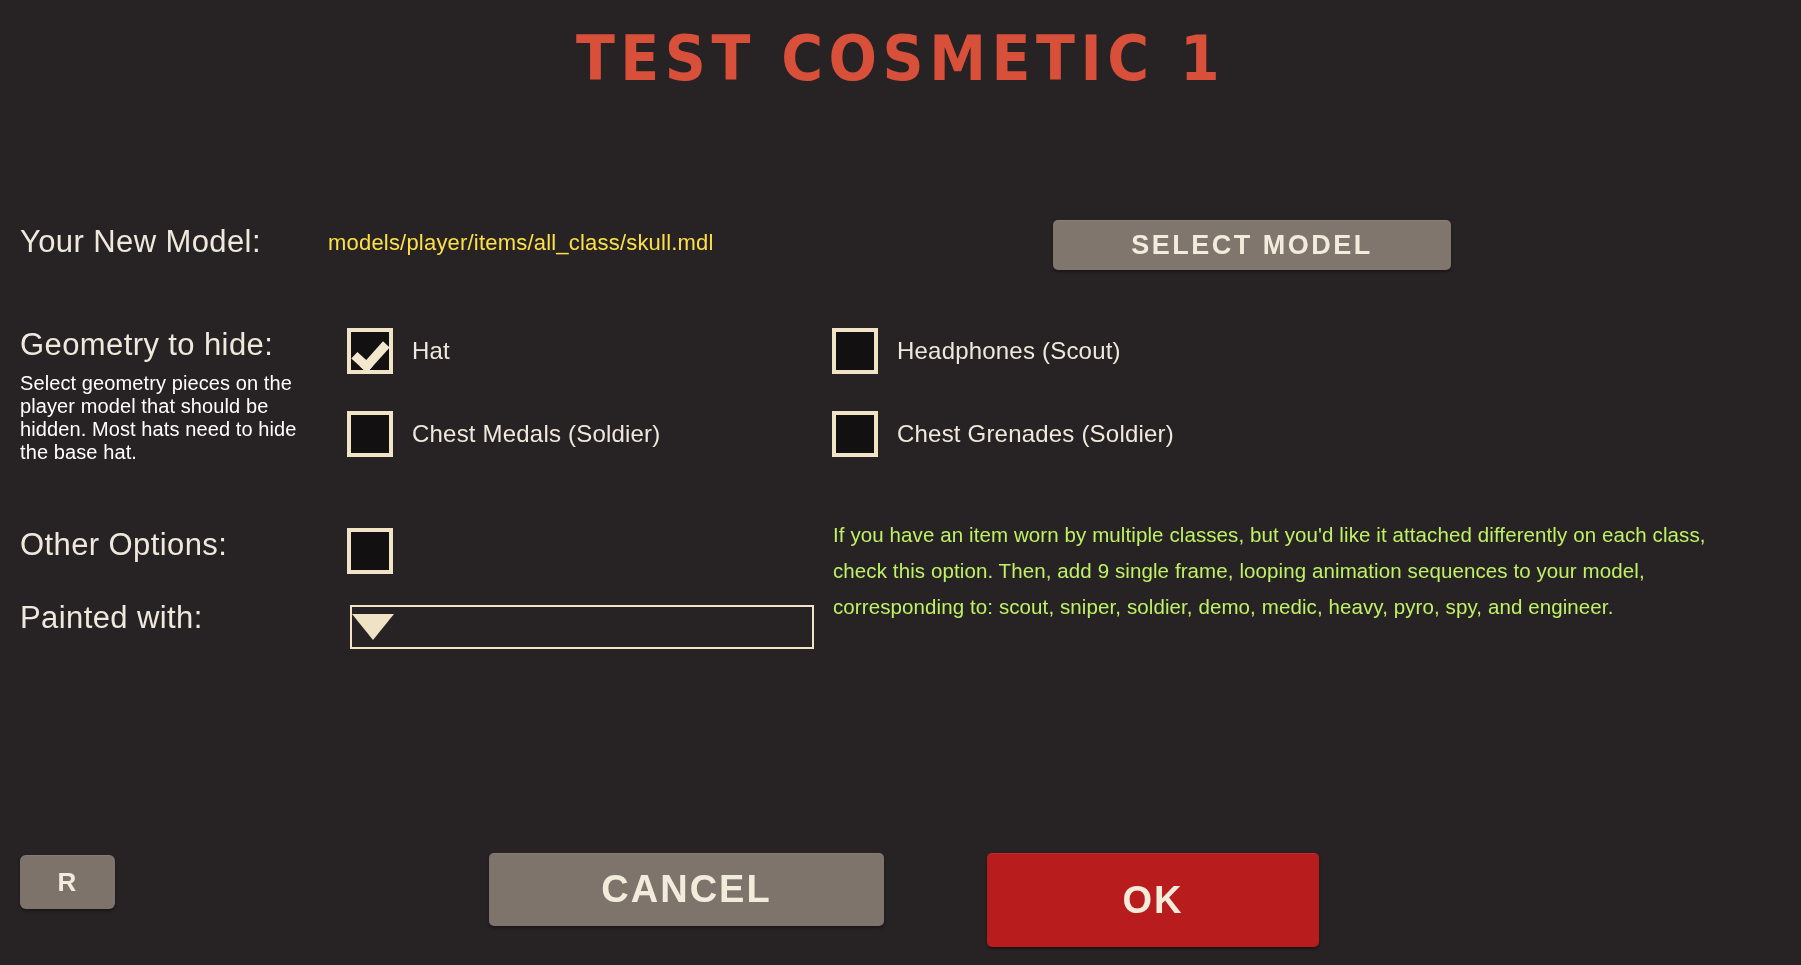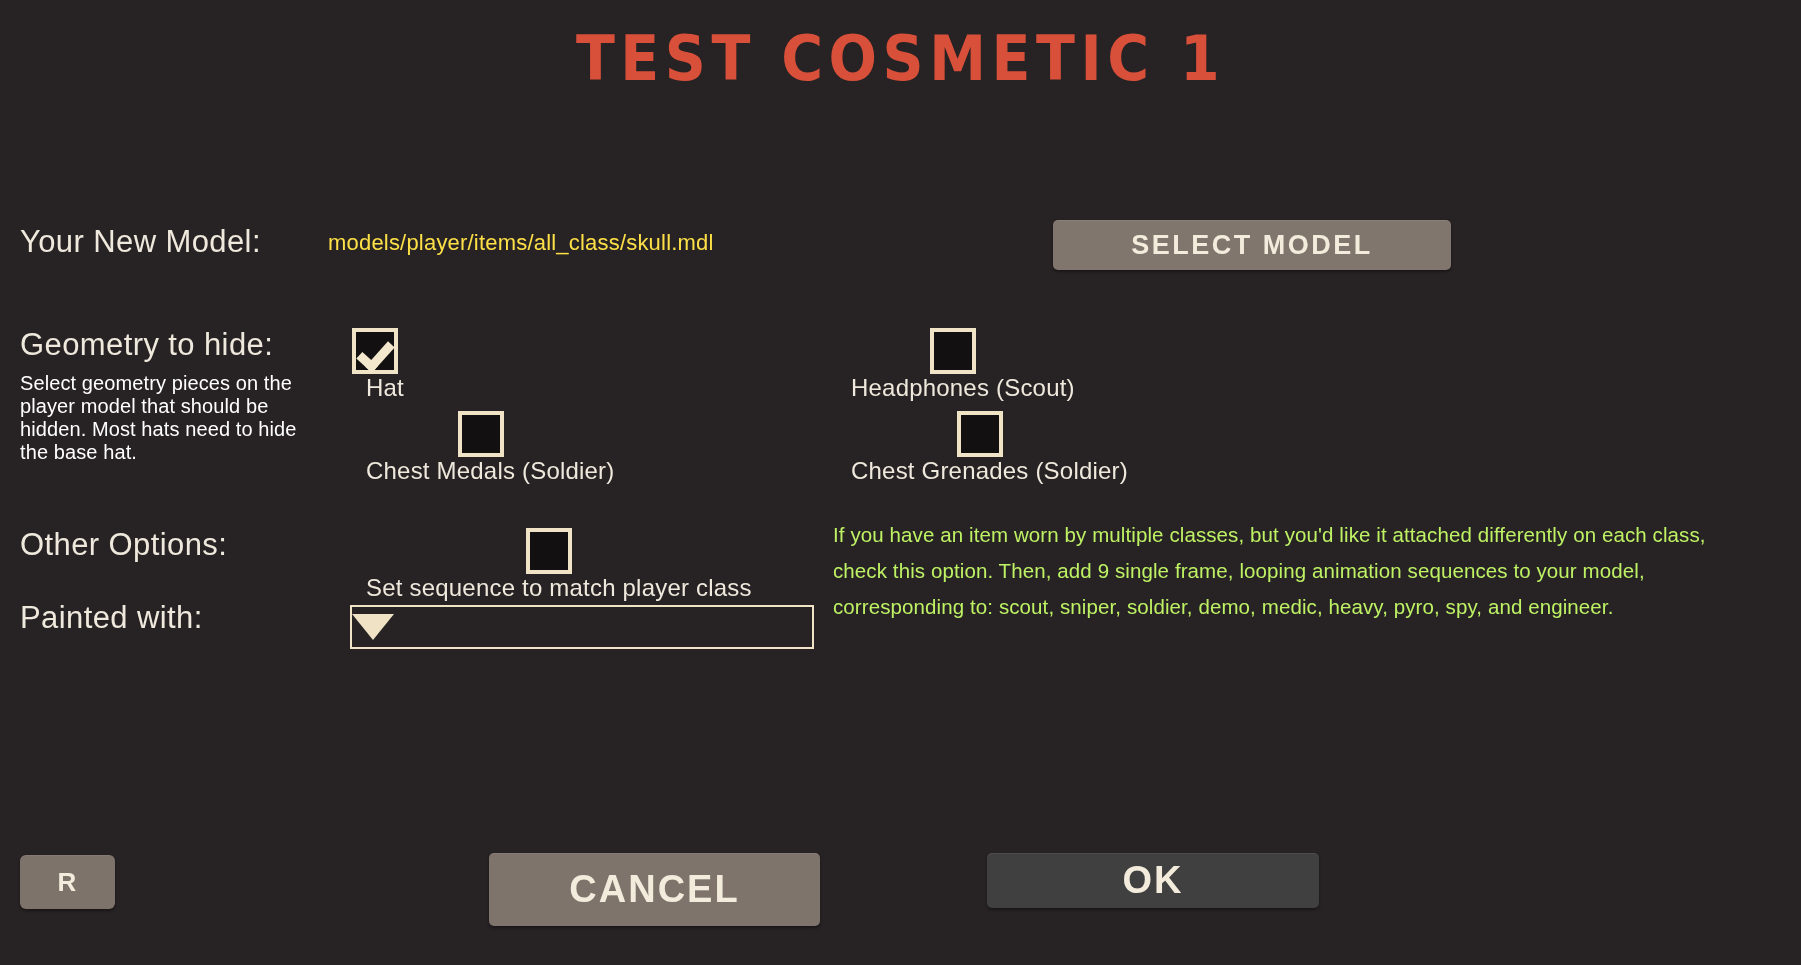--- a/index.html
+++ b/index.html
@@ -99,53 +99,52 @@
     width: 398px;
     height: 50px;
     font-size: 27px;
     letter-spacing: 2.5px;
     background: #80766E;
   }
 
   .btn-cancel {
     left: 489px;
     top: 853px;
-    width: 331px;
+    width: 395px;
     height: 73px;
     font-size: 38px;
     letter-spacing: 2px;
     background: #7E746C;
   }
 
   .btn-ok {
     left: 987px;
     top: 853px;
     width: 332px;
-    height: 55px;
+    height: 94px;
     font-size: 38px;
     letter-spacing: 2px;
-    background: #404040;
+    background: #b91c1c;
   }
 
   .btn-reset {
     left: 20px;
     top: 855px;
     width: 95px;
     height: 54px;
     font-size: 26px;
     letter-spacing: 1px;
     background: #7D736B;
     border-radius: 6px;
   }
 
   .cbrow {
     position: absolute;
     display: flex;
     align-items: center;
-    flex-direction: column;
   }
   .checkbox {
     width: 46px;
     height: 46px;
     box-sizing: border-box;
     border: 4px solid #F0E3C6;
     background: #121010;
     flex: 0 0 auto;
     position: relative;
     cursor: pointer;
@@ -236,21 +235,20 @@
 
 <div class="cbrow cb-chest-gren">
   <span class="checkbox"></span>
   <span class="cb-label">Chest Grenades (Soldier)</span>
 </div>
 
 <div class="label-lg lbl-other">Other Options:</div>
 
 <div class="cbrow cb-sequence">
   <span class="checkbox"></span>
-  <span class="cb-label">Set sequence to match player class</span>
 </div>
 
 <div class="info-paragraph">If you have an item worn by multiple classes, but you'd like it attached differently on each class, check this option. Then, add 9 single frame, looping animation sequences to your model, corresponding to: scout, sniper, soldier, demo, medic, heavy, pyro, spy, and engineer.</div>
 
 <div class="label-lg lbl-painted">Painted with:</div>
 <div class="dropdown">
   <span class="dropdown-arrow"></span>
 </div>
 
 <button class="btn btn-reset">R</button>

